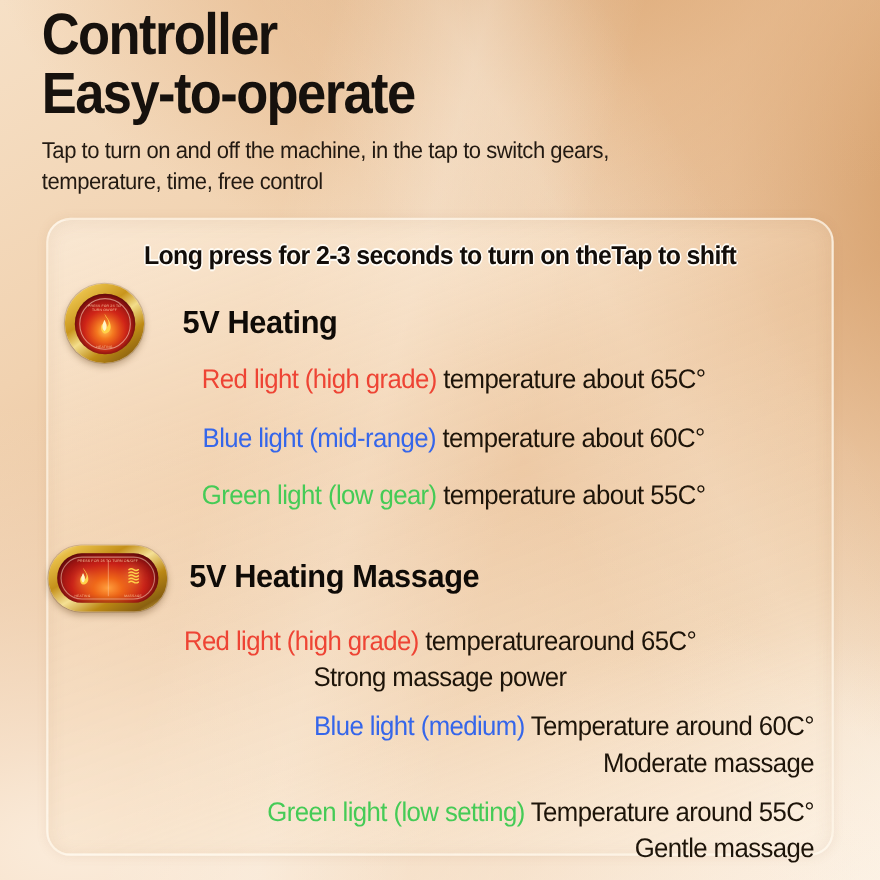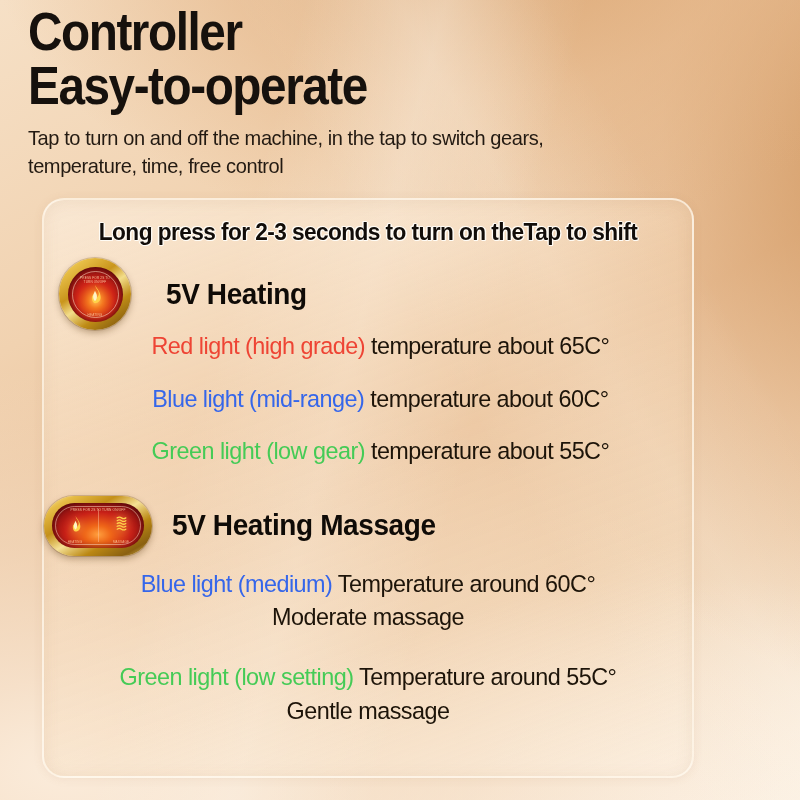--- a/index.html
+++ b/index.html
@@ -24,21 +24,21 @@
       linear-gradient(150deg, #f6e0c6 0%, #f1d2b0 28%, #e7bd95 55%, #f0d3b4 78%, #fbf0e2 100%);
   }
   #bg-sheen {
     position:absolute; inset:0;
     background:
       linear-gradient(105deg, rgba(255,255,255,0) 30%, rgba(255,252,246,0.30) 44%, rgba(255,255,255,0) 58%),
       linear-gradient(60deg, rgba(255,255,255,0) 55%, rgba(255,250,240,0.22) 68%, rgba(255,255,255,0) 80%);
   }
 
   
-  #header { position:absolute; left:28px; top:6px; width:756px; }
+  #header { position:absolute; left:38px; top:6px; width:756px; }
 
   .h-title {
     font-family:"Liberation Sans", sans-serif;
     font-weight:bold;
     font-size:53px;
     line-height:0.98;
     letter-spacing:-1.6px;
     color:#16110d;
     transform: scaleX(0.9);
     transform-origin: left center;
@@ -53,21 +53,21 @@
     color:#231a12;
     letter-spacing:-0.45px;
     transform: scaleX(0.955);
     transform-origin:left center;
   }
 
   
   #panel {
     position:absolute;
     left:42px; top:198px;
-    width:652px; height:580px;
+    width:716px; height:580px;
     border-radius:22px;
     background:
       linear-gradient(160deg, rgba(255,246,234,0.55) 0%, rgba(250,226,197,0.40) 35%, rgba(246,219,186,0.30) 70%, rgba(253,242,227,0.45) 100%);
     border:2px solid rgba(255,250,240,0.62);
     box-shadow: 0 2px 16px rgba(150,100,55,0.10) inset, 0 1px 10px rgba(160,110,65,0.10);
   }
 
   .panel-heading {
     text-align:center;
     font-weight:bold;
@@ -114,21 +114,21 @@
   }
   .line .lbl { font-weight:normal; }
   .sub-line { font-size:24.5px; color:#1d1409; letter-spacing:-0.55px; white-space:nowrap; transform:scaleX(0.955); }
 
   
   #heating-lines .line { text-align:center; padding-left:26px; }
   #heating-lines .line + .line { margin-top:28px; }
 
   
   #massage-lines { margin-top:16px; text-align:center; }
-  #massage-lines .grp + .grp { margin-top:34px; }
+  #massage-lines .grp + .grp { margin-top:18px;text-align:right; }
   #massage-lines .grp .sub-line { margin-top:7px; }
 
   
   .btn-round {
     position:relative;
     width:72px; height:72px;
     flex:0 0 auto;
     border-radius:50%;
     background:
       linear-gradient(145deg, #fff0b4 0%, #e8bf47 16%, #c9951c 38%, #f3dd8a 52%, #bf8c16 70%, #8d6310 88%, #e5c862 100%);
@@ -290,20 +290,24 @@
             <div class="micro-bot">MASSAGE</div>
           </div>
         </div>
       </div>
 
       <div class="sec-title" style="margin-left:20px;">5V Heating Massage</div>
     </div>
 
     <div id="massage-lines">
 
+      <div class="grp">
+        <div class="line"><span class="lbl txt-red">Red light (high grade)</span><span> temperaturearound 65C°</span></div>
+        <div class="sub-line">Strong massage power</div>
+      </div>
 
       <div class="grp">
         <div class="line"><span class="lbl txt-blue">Blue light (medium)</span><span> Temperature around 60C°</span></div>
         <div class="sub-line">Moderate massage</div>
       </div>
 
       <div class="grp">
         <div class="line"><span class="lbl txt-green">Green light (low setting)</span><span> Temperature around 55C°</span></div>
         <div class="sub-line">Gentle massage</div>
       </div>

